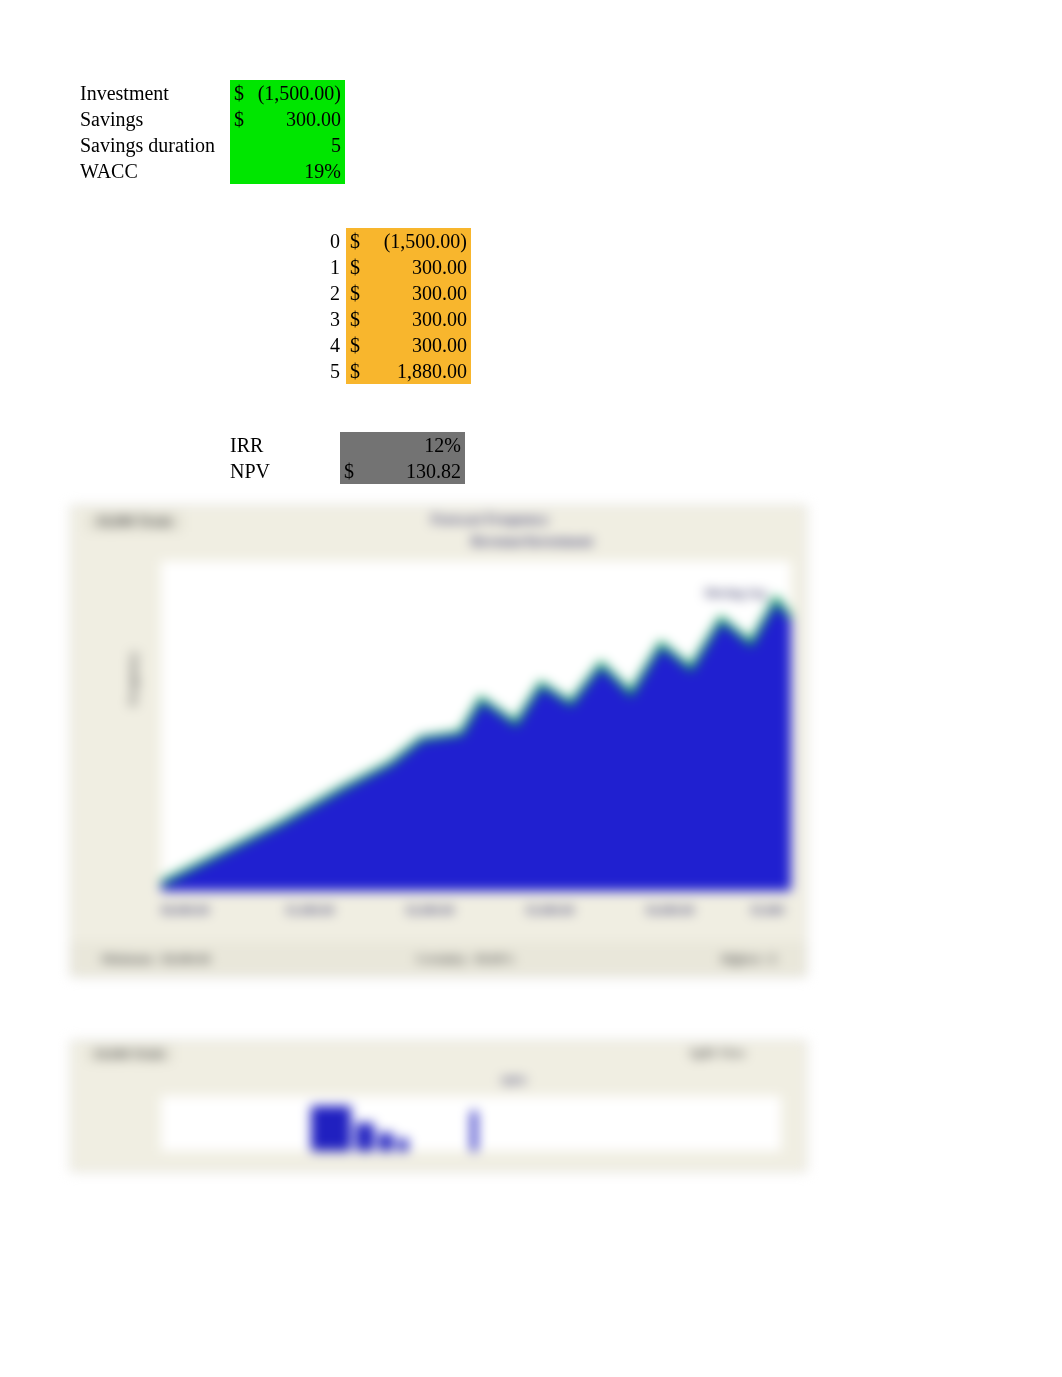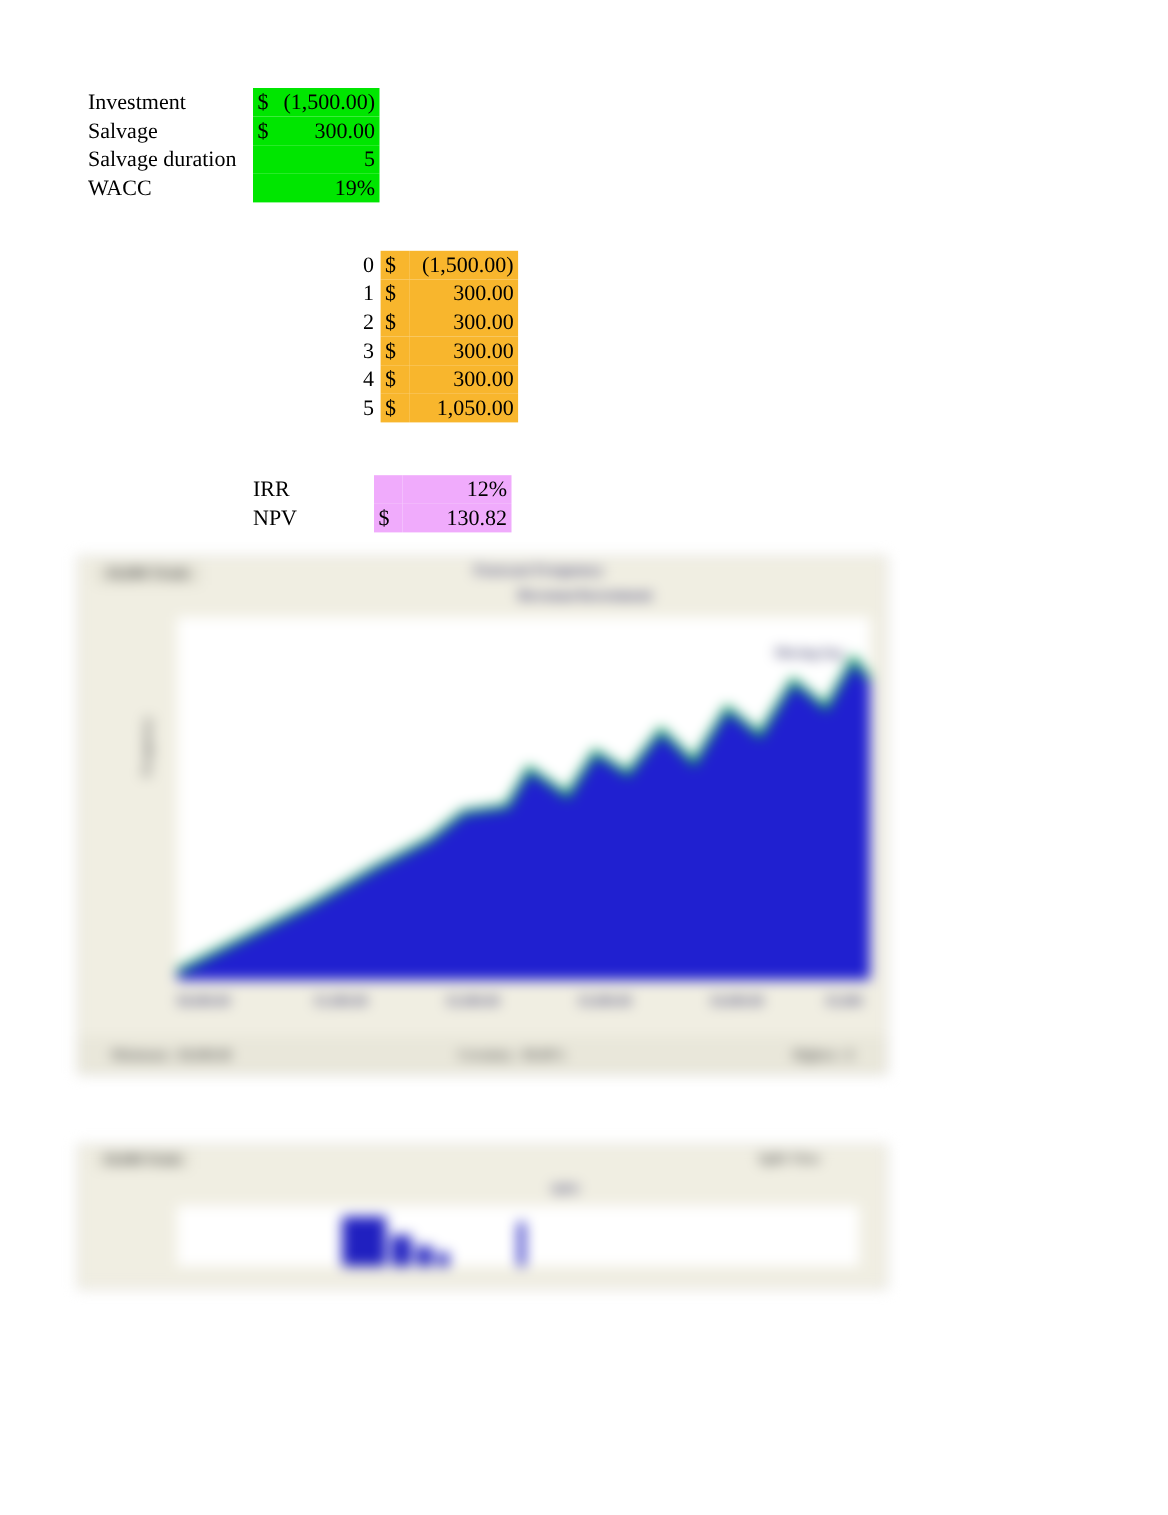--- a/index.html
+++ b/index.html
@@ -56,21 +56,21 @@
   
   .res {
     position: absolute;
     left: 230px;
     top: 432px;
   }
   .res .row { height: 26px; line-height: 26px; }
   .res .rlbl { width: 110px; }
   .res .rcur { width: 22px; text-align: left; padding-left: 4px; }
   .res .rnum { width: 95px; text-align: right; padding-right: 4px; }
-  .cyan { background: #f0abfc; }
+  .cyan { background: #737373; }
 
   
   .chart1 {
     position: absolute;
     left: 70px;
     top: 505px;
     width: 735px;
     height: 470px;
     background: #f0eee2;
     border: 1px solid #ccc;
@@ -148,28 +148,28 @@
 
   <div class="sheet">
     <div class="row">
       <div class="lbl">Investment</div>
       <div class="val">
         <div class="cur">$</div>
         <div class="num">(1,500.00)</div>
       </div>
     </div>
     <div class="row">
-      <div class="lbl">Salvage</div>
+      <div class="lbl">Savings</div>
       <div class="val">
         <div class="cur">$</div>
         <div class="num">300.00</div>
       </div>
     </div>
     <div class="row">
-      <div class="lbl">Salvage duration</div>
+      <div class="lbl">Savings duration</div>
       <div class="val">
         <div class="cur"></div>
         <div class="num">5</div>
       </div>
     </div>
     <div class="row">
       <div class="lbl">WACC</div>
       <div class="val">
         <div class="cur"></div>
         <div class="num">19%</div>
@@ -200,21 +200,21 @@
       <div class="cfnum orange">300.00</div>
     </div>
     <div class="row">
       <div class="time">4</div>
       <div class="cfcur orange">$</div>
       <div class="cfnum orange">300.00</div>
     </div>
     <div class="row">
       <div class="time">5</div>
       <div class="cfcur orange">$</div>
-      <div class="cfnum orange">1,050.00</div>
+      <div class="cfnum orange">1,880.00</div>
     </div>
   </div>
 
   <div class="res">
     <div class="row">
       <div class="rlbl">IRR</div>
       <div class="rcur cyan"></div>
       <div class="rnum cyan">12%</div>
     </div>
     <div class="row">

